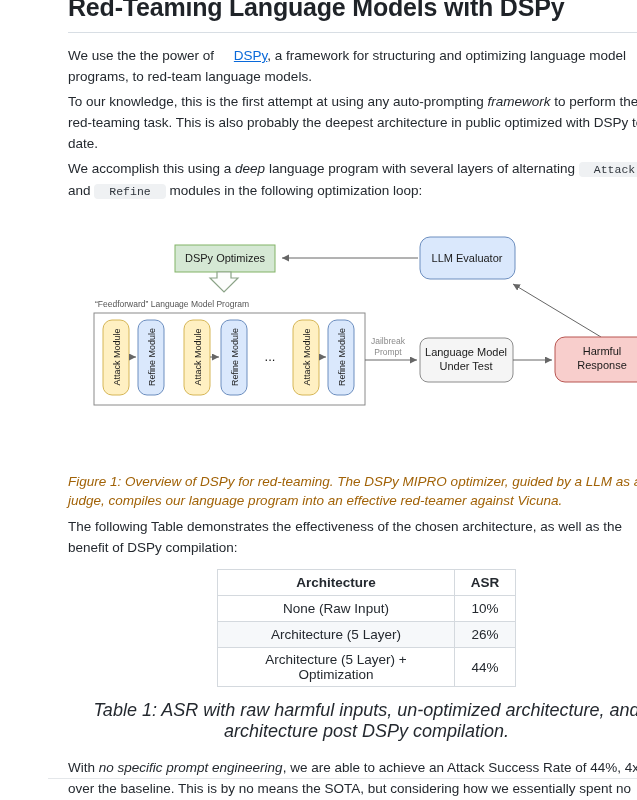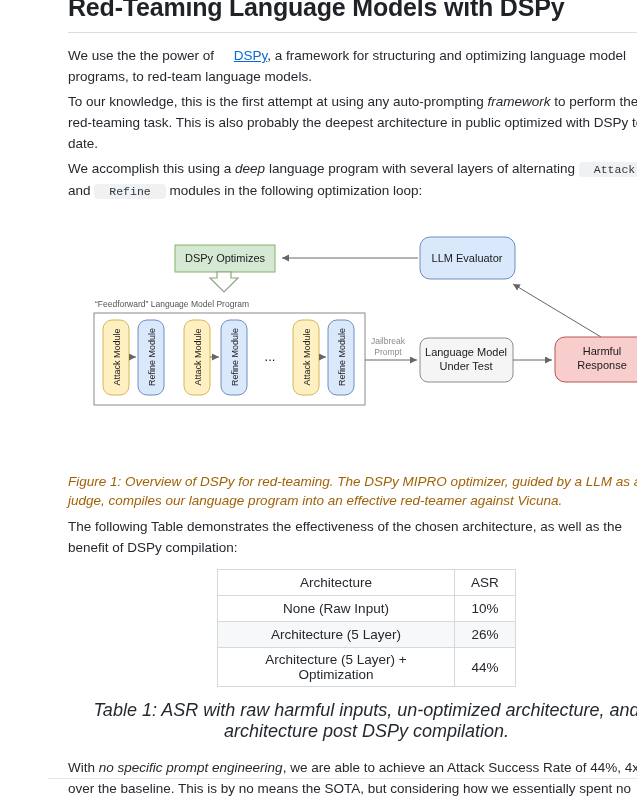--- a/index.html
+++ b/index.html
@@ -49,21 +49,21 @@
     border-collapse:collapse;
     font-size:13.5px;
     color:#24292f;
   }
   table.asr th, table.asr td{
     border:1px solid #d4d9de;
     text-align:center;
     padding:4px 14px;
     height:17px;
   }
-  table.asr th{font-weight:400;}
+  table.asr th{font-weight:700;}
   table.asr td.col-arch{width:208px;}
   table.asr td.col-asr, table.asr th.col-asr{width:32px;text-align:center;}
   table.asr tr.striped{background:#f6f8fa;}
   .table-caption{
     text-align:center;
     font-style:italic;
     font-size:18px;
     margin-top:13px;
   }
   .p-results{margin-top:15px;}

